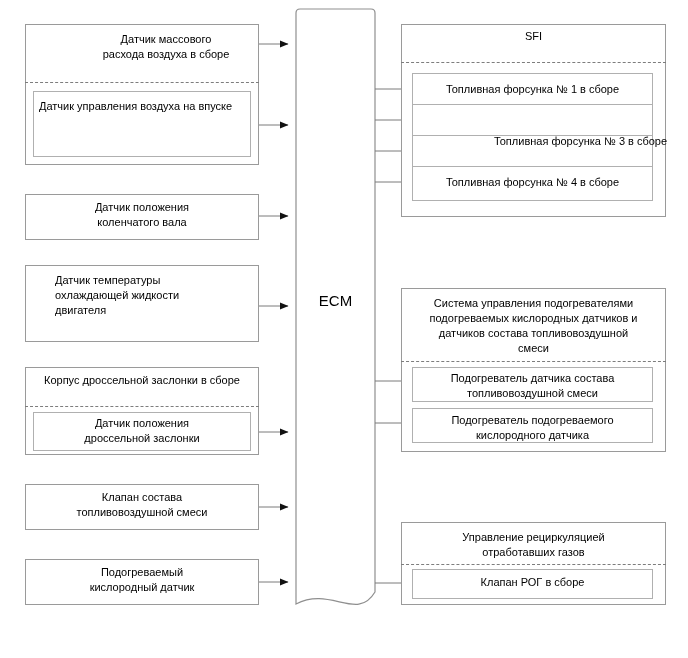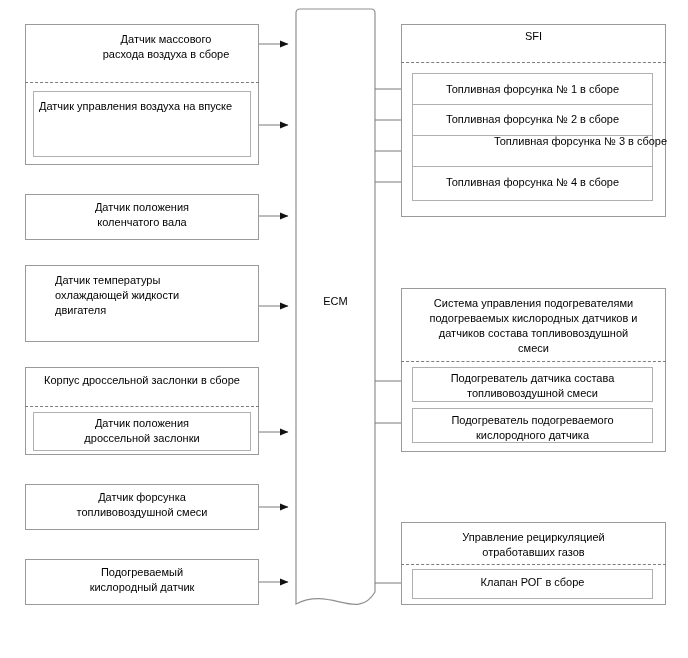--- a/index.html
+++ b/index.html
@@ -49,21 +49,21 @@
   svg.overlay {
     position: absolute;
     left: 0;
     top: 0;
     width: 688px;
     height: 658px;
     pointer-events: none;
   }
   .ecm-label {
     position: absolute;
-    font-size: 11px;
+    font-size: 15px;
     line-height: 14px;
     color: #000000;
     text-align: center;
   }
 </style>
 </head>
 <body>
 
 <div id="diagram">
 
@@ -120,36 +120,35 @@
 двигателя</div>
 
   <div class="box" style="left:25px; top:367px; width:234px; height:88px;"></div>
   <div class="label center" style="left:25px; top:373px; width:234px;">Корпус дроссельной заслонки в сборе</div>
   <div class="divider" style="left:25px; top:406px; width:234px;"></div>
   <div class="inner-box" style="left:33px; top:412px; width:218px; height:39px;"></div>
   <div class="label center" style="left:33px; top:416px; width:218px;">Датчик положения
 дроссельной заслонки</div>
 
   <div class="box" style="left:25px; top:484px; width:234px; height:46px;"></div>
-  <div class="label center" style="left:25px; top:490px; width:234px;">Датчик форсунка
+  <div class="label center" style="left:25px; top:490px; width:234px;">Клапан состава
 топливовоздушной смеси</div>
 
   <div class="box" style="left:25px; top:559px; width:234px; height:46px;"></div>
   <div class="label center" style="left:25px; top:565px; width:234px;">Подогреваемый
 кислородный датчик</div>
 
   <div class="box" style="left:401px; top:24px; width:265px; height:193px;"></div>
   <div class="label center" style="left:401px; top:29px; width:265px;">SFI</div>
   <div class="divider" style="left:401px; top:62px; width:265px;"></div>
 
   <div class="inner-box" style="left:412px; top:73px; width:241px; height:32px;"></div>
   <div class="label center" style="left:412px; top:82px; width:241px;">Топливная форсунка № 1 в сборе</div>
 
   <div class="inner-box" style="left:412px; top:104px; width:241px; height:32px;"></div>
-  <div class="label center" style="left:412px; top:112px; width:241px;">Топливная форсунка № 2 в сборе</div>
 
   <div class="inner-box" style="left:412px; top:135px; width:241px; height:32px;"></div>
   <div class="label center" style="left:412px; top:134px; width:241px;padding-left:48px;">Топливная форсунка № 3 в сборе</div>
 
   <div class="inner-box" style="left:412px; top:166px; width:241px; height:35px;"></div>
   <div class="label center" style="left:412px; top:175px; width:241px;">Топливная форсунка № 4 в сборе</div>
 
   <div class="box" style="left:401px; top:288px; width:265px; height:164px;"></div>
   <div class="label center" style="left:411px; top:296px; width:245px;">Система управления подогревателями
 подогреваемых кислородных датчиков и

